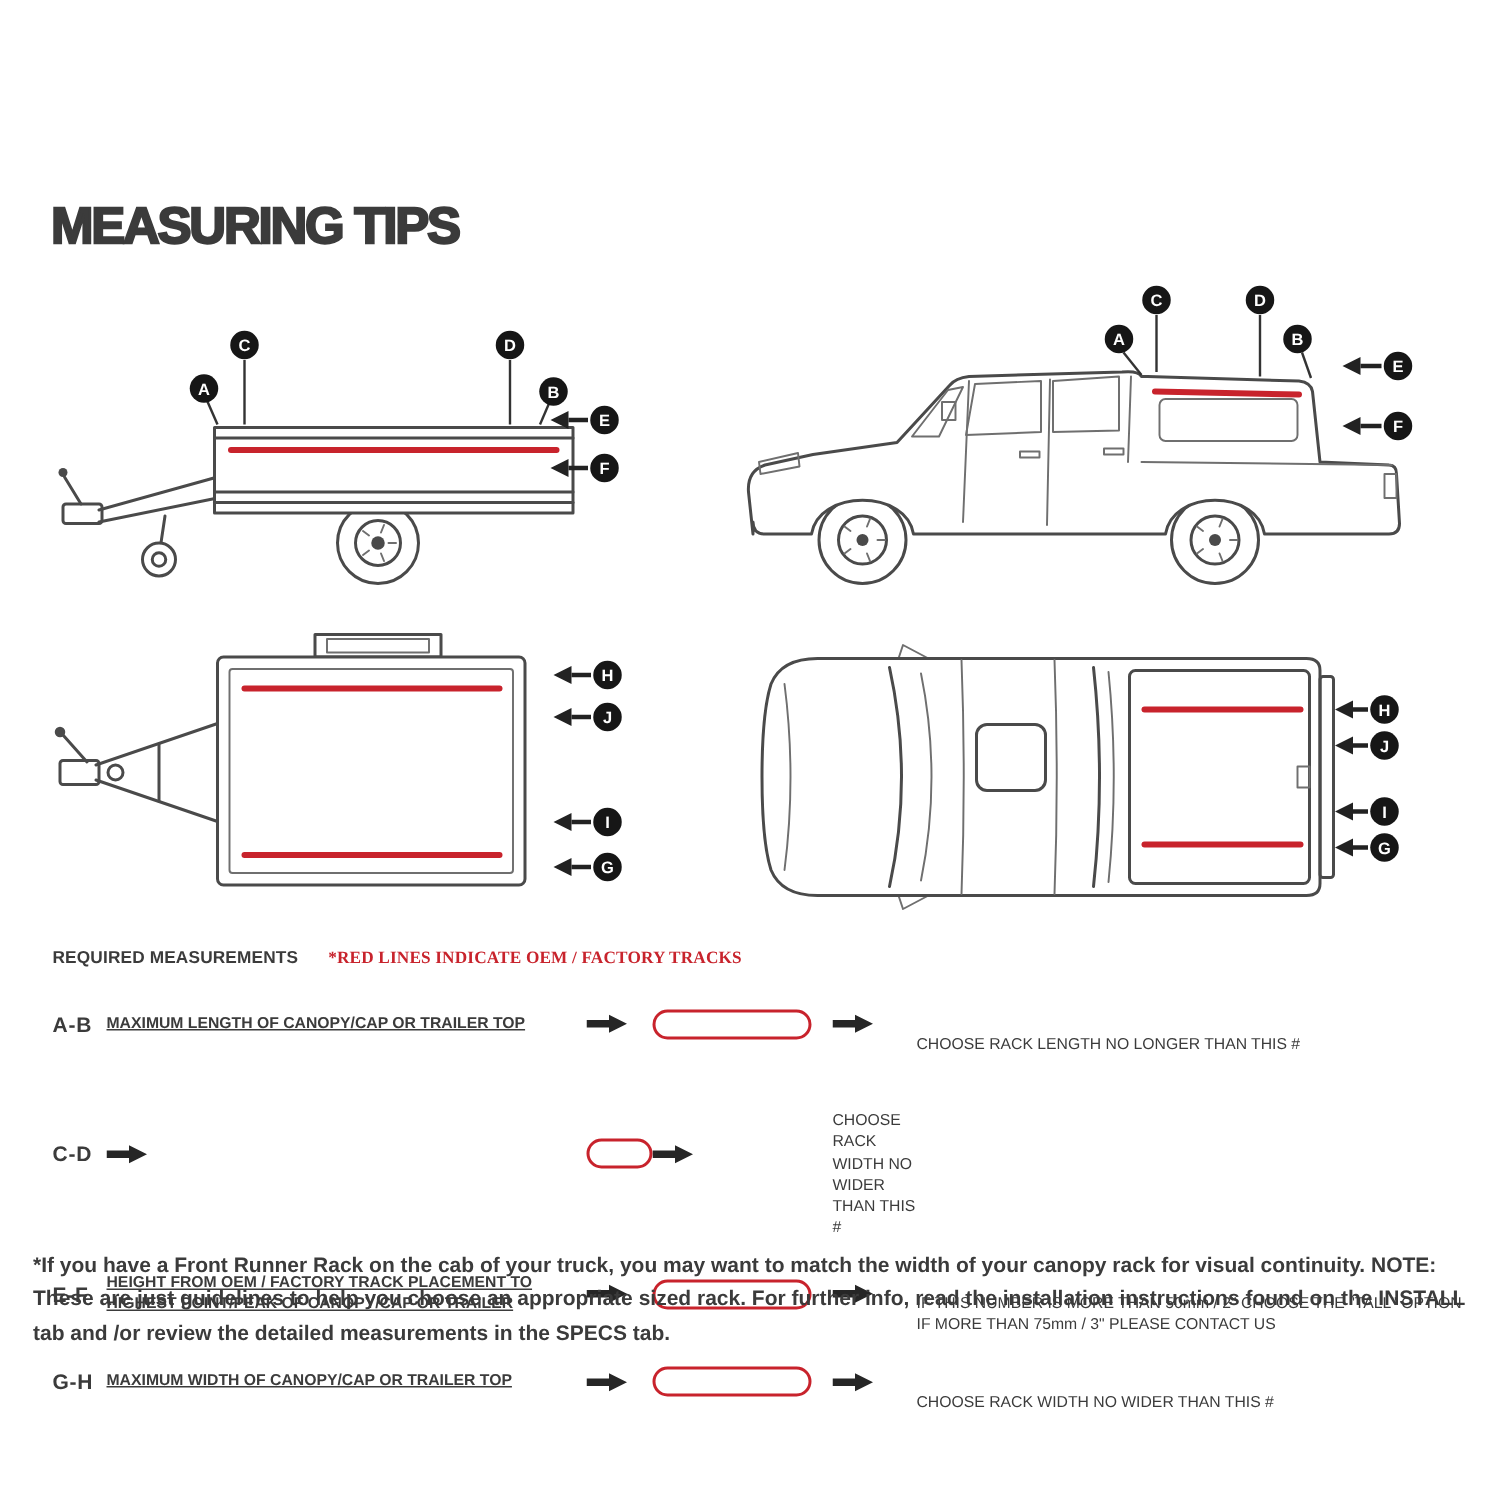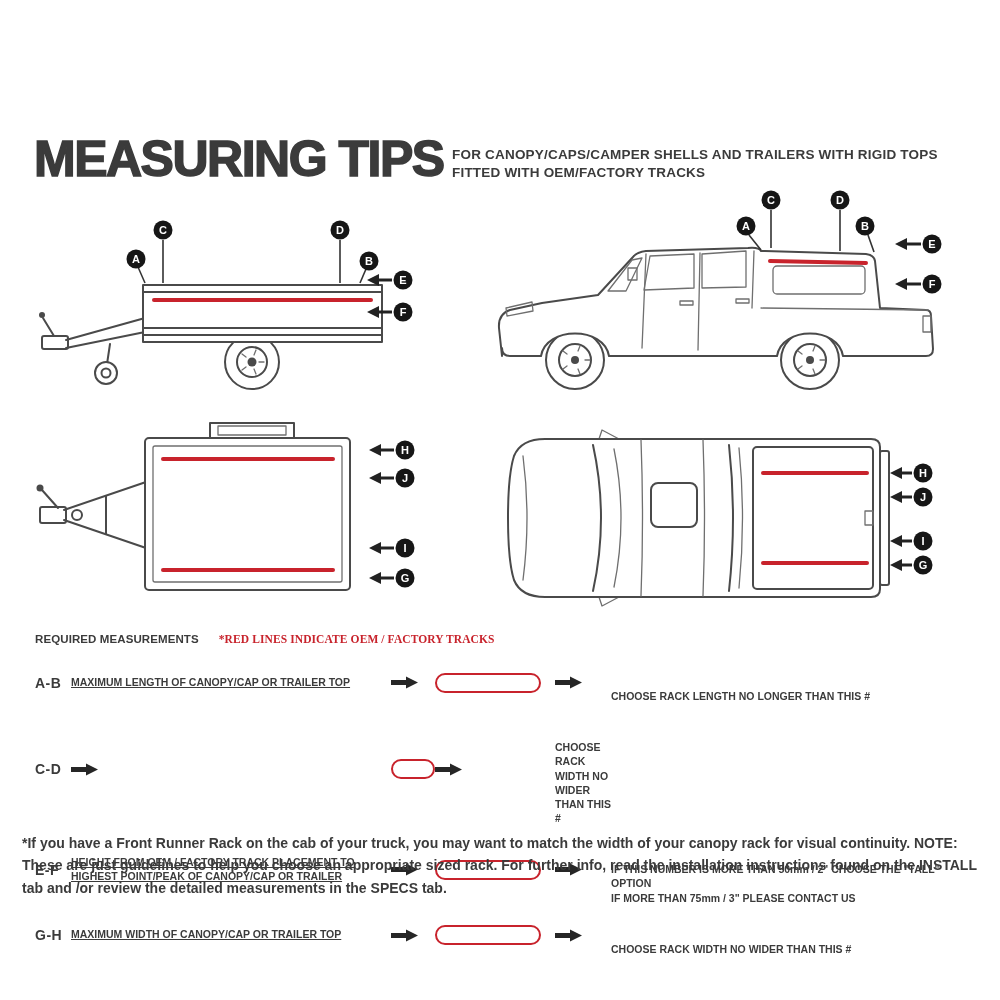--- a/index.html
+++ b/index.html
@@ -1,19 +1,19 @@
 <!DOCTYPE html>
 <html><head>
 <meta charset="utf-8">
 <style>
   html,body{margin:0;padding:0;background:#fff;}
   .page{position:relative;width:1000px;height:1000px;background:#fff;overflow:hidden;
         font-family:"Liberation Sans",sans-serif;color:#3b3b3b;}
 
-  .title{position:absolute;left:34px;top:134px;font-size:50px;font-weight:bold;
+  .title{position:absolute;left:34px;top:134px;font-size:34px;font-weight:bold;
          letter-spacing:-1.5px;color:#3b3b3b;-webkit-text-stroke:1.5px #3b3b3b;line-height:1;}
   .subtitle{position:absolute;left:452px;top:146px;font-size:13.5px;font-weight:bold;
             line-height:1.35;letter-spacing:0.2px;}
 
   .diagram{position:absolute;}
 
   
   .d-line line,.d-line path,.d-line rect,.d-line circle,.d-line polygon{
       stroke:#4a4a4a;stroke-width:2;fill:none;stroke-linejoin:round;stroke-linecap:round;}
   .d-line .fillw{fill:#fff;}
@@ -31,35 +31,31 @@
   .mnote{color:#c8232c;font-family:Liberation Serif, serif;}
 
   .mtable{position:absolute;left:35px;top:662px;width:945px;}
   .mrow{display:grid;grid-template-columns:36px 320px 44px 120px 56px 1fr;
         align-items:center;margin-bottom:10px;}
   .mkey{font-weight:bold;font-size:14px;letter-spacing:0.5px;}
   .mdesc{font-weight:bold;font-size:10.5px;line-height:1.3;white-space:pre-line;text-decoration:underline;}
   .marrow svg{display:block;}
   .mpillwrap{display:flex;justify-content:flex-start;}
   .mpill{display:block;width:102px;height:16px;border:2.2px solid #c8232c;border-radius:11px;background:#fff;}
-  .mresult{font-weight:bold;font-size:10.5px;line-height:1.35;white-space:pre-line;margin-top:27px;}
+  .mresult{font-weight:normal;font-size:10.5px;line-height:1.35;white-space:pre-line;margin-top:27px;}
 
   .footer{position:absolute;left:22px;top:832px;width:958px;
           font-size:14px;font-weight:bold;line-height:1.6;}
 </style>
 </head>
 <body>
 
 <div class="page">
 
   <div class="title">MEASURING TIPS</div>
-  <div class="subtitle">
-    <div>FOR CANOPY/CAPS/CAMPER SHELLS AND TRAILERS WITH RIGID TOPS</div>
-    <div>FITTED WITH OEM/FACTORY TRACKS</div>
-  </div>
 
   <svg class="diagram" style="left:30px;top:212px" width="410" height="195" viewBox="0 0 410 195">
     <g class="d-line">
 
       <line x1="115" y1="106" x2="36" y2="128"></line>
       <line x1="115" y1="120" x2="36" y2="136"></line>
       <rect x="12" y="124" width="26" height="13" rx="2"></rect>
       <line x1="24" y1="124" x2="13" y2="106"></line>
       <circle class="solid" cx="12" cy="103" r="3"></circle>
 

